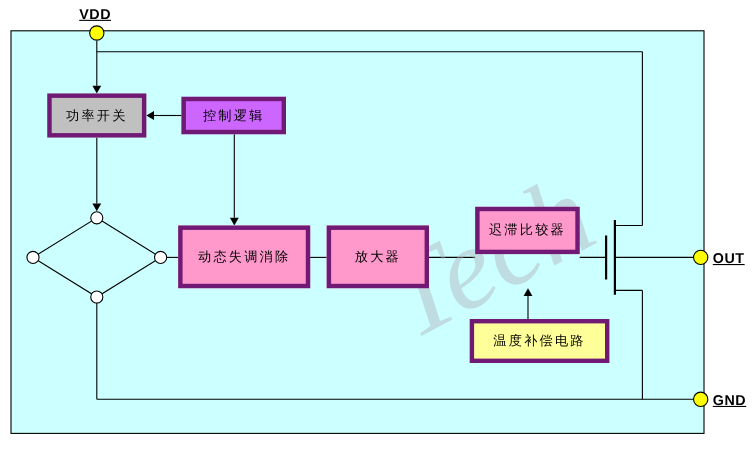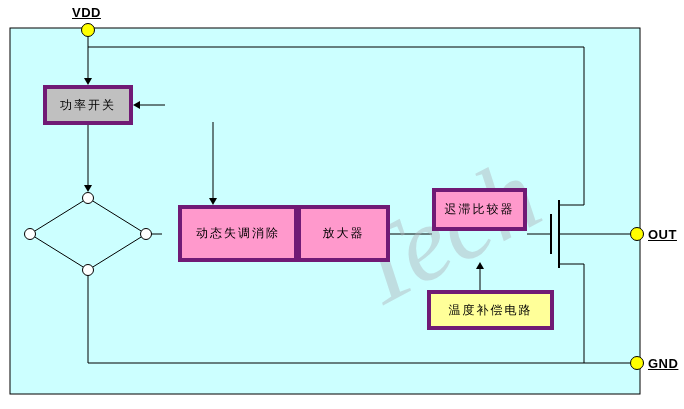--- a/index.html
+++ b/index.html
@@ -97,22 +97,23 @@
       <polygon points="209,198 217,198 213,205"></polygon>
       <polygon points="84,185 92,185 88,192"></polygon>
       <polygon points="476,269 484,269 480,262"></polygon>
     </g>
   </svg>
 
   <div class="watermark">Tech</div>
 
   <div class="block blk-gray" style="left:43px;top:85px;width:90px;height:40px;">功率开关</div>
 
+  <div class="block blk-purple" style="left:165px;top:88px;width:95px;height:34px;">控制逻辑</div>
 
-  <div class="block blk-pink" style="left:162px;top:205px;width:120px;height:57px;margin-left:16px;">动态失调消除</div>
+  <div class="block blk-pink" style="left:162px;top:205px;width:120px;height:57px;">动态失调消除</div>
 
   <div class="block blk-pink" style="left:297px;top:205px;width:93px;height:57px;">放大器</div>
 
   <div class="block blk-pink" style="left:432px;top:188px;width:95px;height:43px;">迟滞比较器</div>
 
   <div class="block blk-yellow" style="left:427px;top:290px;width:127px;height:40px;">温度补偿电路</div>
 
 
   <div class="pin" style="left:81px;top:23px;"></div>
   <div class="pin" style="left:630px;top:227px;"></div>

